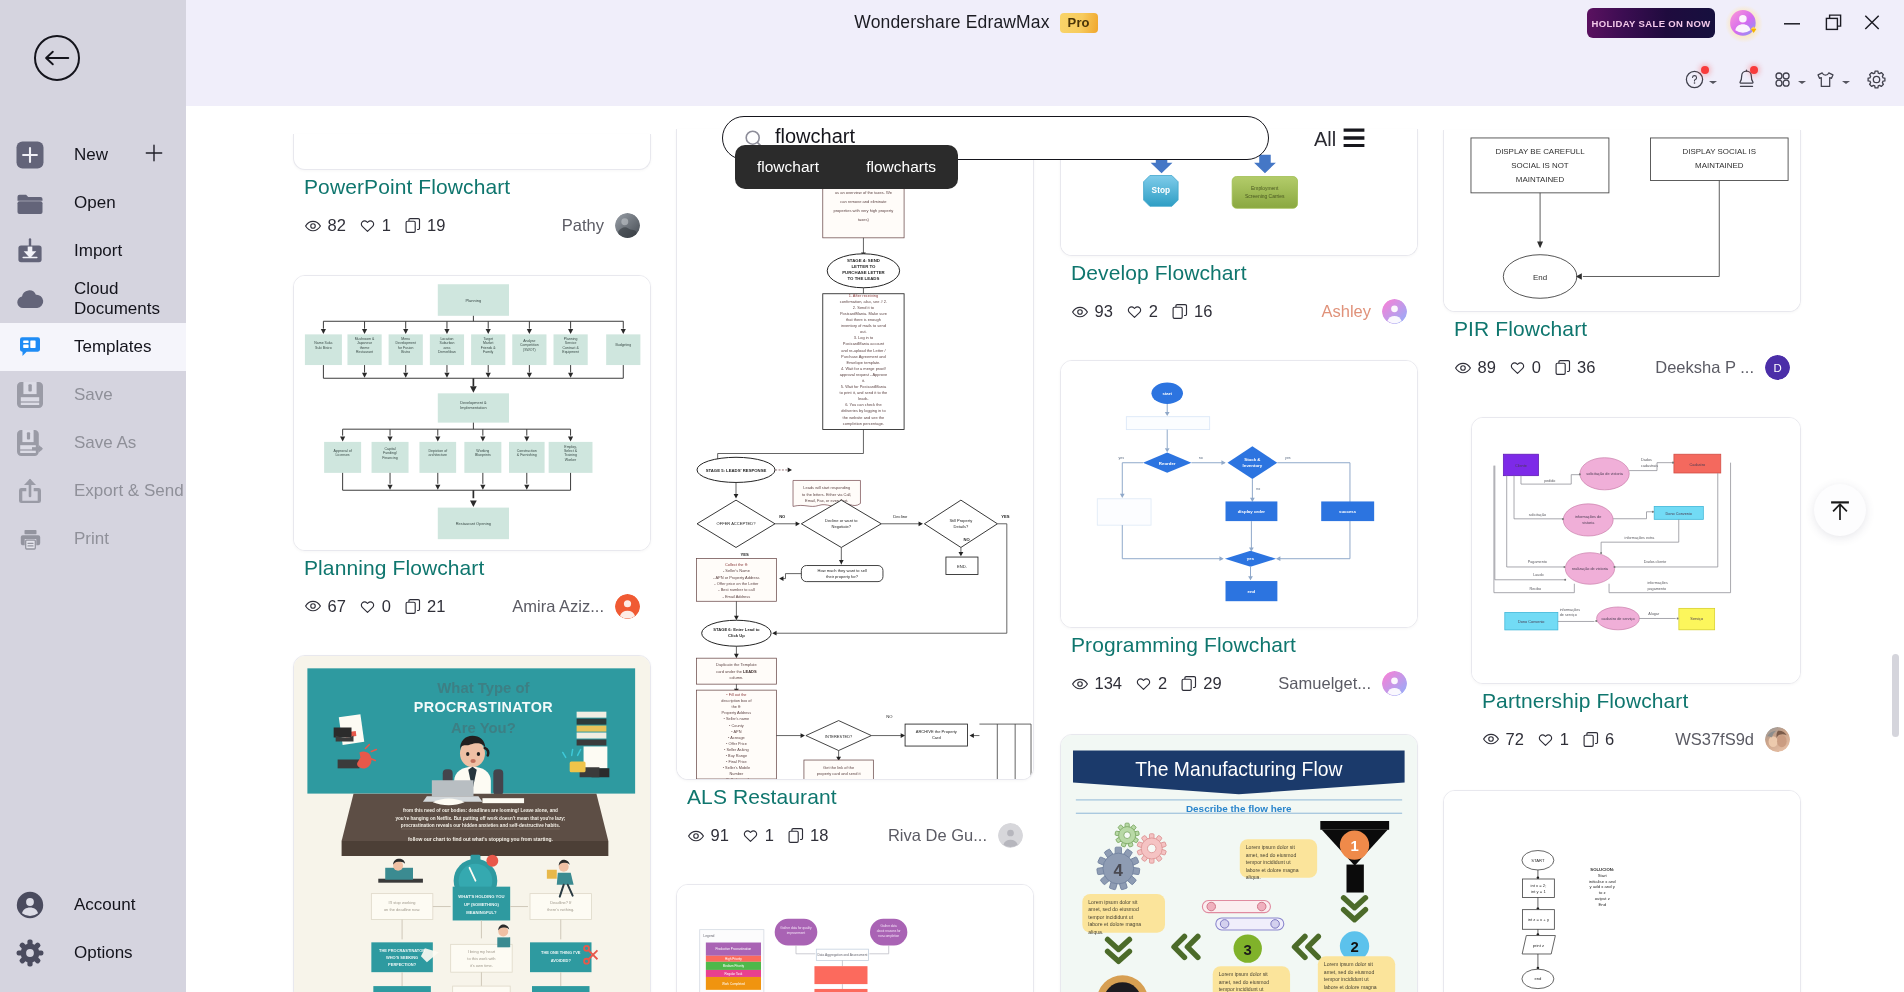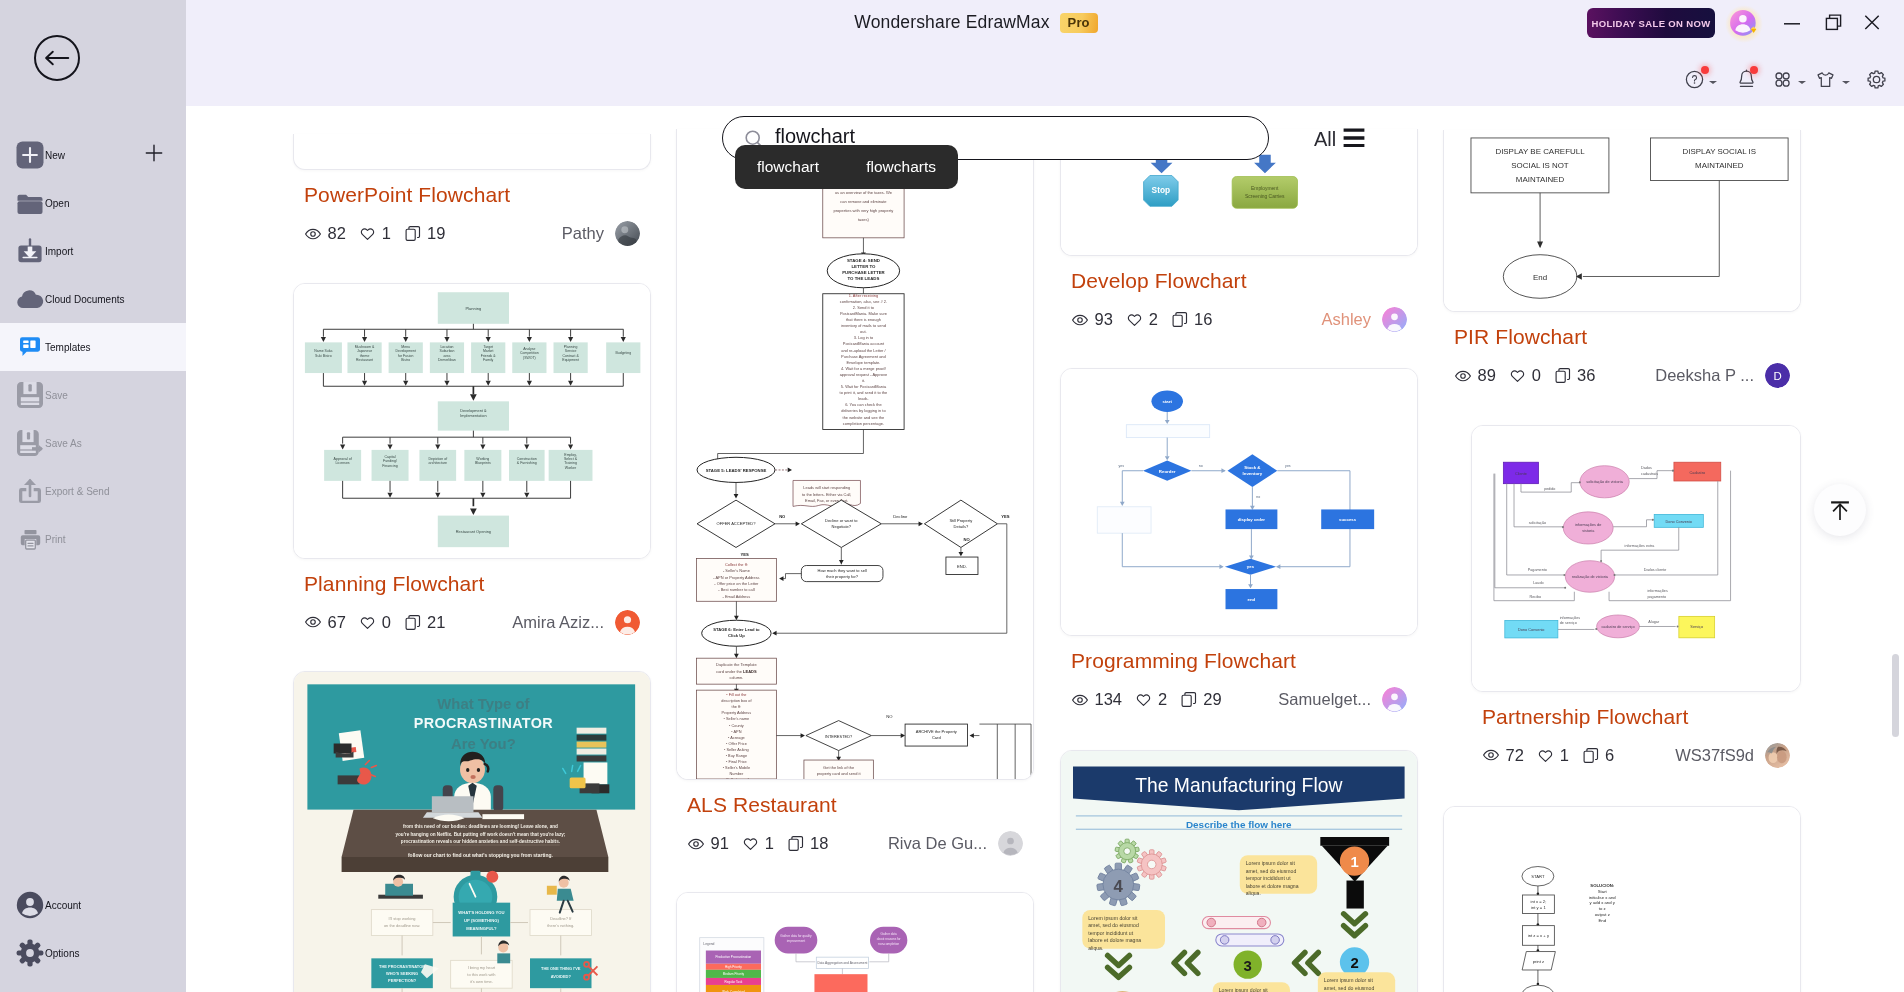--- a/index.html
+++ b/index.html
@@ -37,21 +37,21 @@
   .reddot { position:absolute; width:8px; height:8px; border-radius:50%; background:#f83b3b;
       box-shadow:0 0 5px 2px rgba(248,59,59,.30); }
 
   
   .sidebar { position:absolute; left:0; top:0; width:186px; height:992px; background:#d5d4df; z-index:5; }
   .backbtn { position:absolute; left:34px; top:35px; width:46px; height:46px; border-radius:50%;
       border:2.2px solid #14141c; display:flex; align-items:center; justify-content:center; }
   .menu { position:absolute; left:0; top:131px; width:186px; }
   .mi { position:relative; height:48px; display:flex; align-items:center; padding-left:16px; }
   .mi .ico { width:28px; height:28px; display:flex; align-items:center; justify-content:center; flex:0 0 28px; }
-  .mi .lbl { margin-left:1px; font-size:10px; color:#14141c; }
+  .mi .lbl { margin-left:30px; font-size:17px; color:#14141c; }
   .mi.dim .lbl { color:#8f9099; }
   .mi.active { background:#f5f5fb; }
   .plus-new { position:absolute; right:22px; top:50%; transform:translateY(-50%); }
   .bottom-menu { position:absolute; left:0; top:881px; width:186px;text-align:center; }
 
   
   .main { position:absolute; left:186px; top:106px; width:1718px; height:886px; background:#fff; }
 
   .searchwrap { position:absolute; left:536px; top:10px; width:547px; height:54px; }
   .searchbox { position:absolute; left:0; top:0; width:547px; height:44px; border:1.5px solid #15151c;
@@ -65,21 +65,21 @@
 
   .allbtn { position:absolute; left:1128px; top:22px; display:flex; align-items:center; gap:7px; }
   .allbtn .alltext { font-size:20px; color:#2b2b33; }
 
   
   .grid { position:absolute; left:0px; top:0px; width:1718px; height:886px; overflow:hidden; }
   .col { position:absolute; top:0; width:358px; }
   .card { position:relative; margin-bottom:0px; }
   .thumb { background:#fff; border:1px solid #e8e8ee; border-radius:12px; overflow:hidden;
       position:relative; box-shadow:0 1px 3px rgba(0,0,0,.035); }
-  .cname { font-size:21px; color:#c2410c; margin:12px 0 0 11px; letter-spacing:.1px; line-height:1.12; padding-top:1px; }
+  .cname { font-size:21px; color:#0f766e; margin:4px 0 0 11px; letter-spacing:.1px; line-height:1.12; padding-top:1px; }
   .cmeta { display:flex; align-items:center; margin:15px 0 0 11px; height:24px; padding-right:11px; }
   .cmeta .st { display:flex; align-items:center; gap:5.5px; font-size:16.5px; color:#2f2f38; margin-right:12.5px; }
   .cmeta .author { margin-left:auto; display:flex; align-items:center; gap:11px; }
   .cmeta .author .an { font-size:16.5px; color:#5b5b64; }
   .av { width:25px; height:25px; border-radius:50%; overflow:hidden; display:block; }
 
   .thumb svg { display:block; width:100%; height:100%; }
   .sico { display:inline-flex; width:18px; height:18px; align-items:center; justify-content:center; }
   .sico svg { display:block; }
   .av svg { display:block; }

